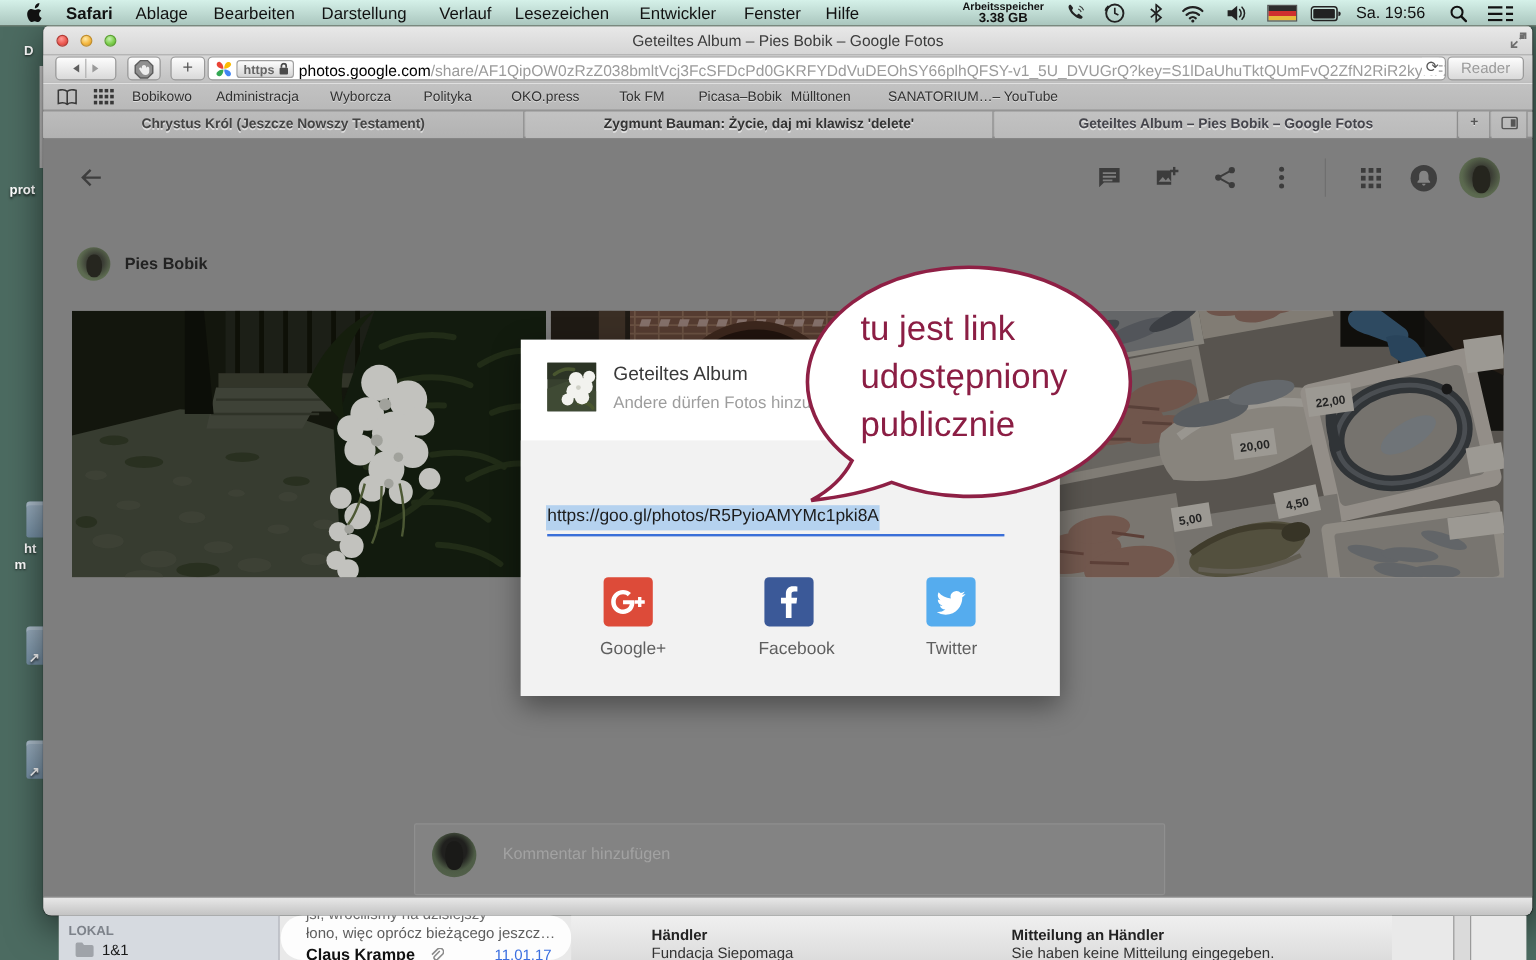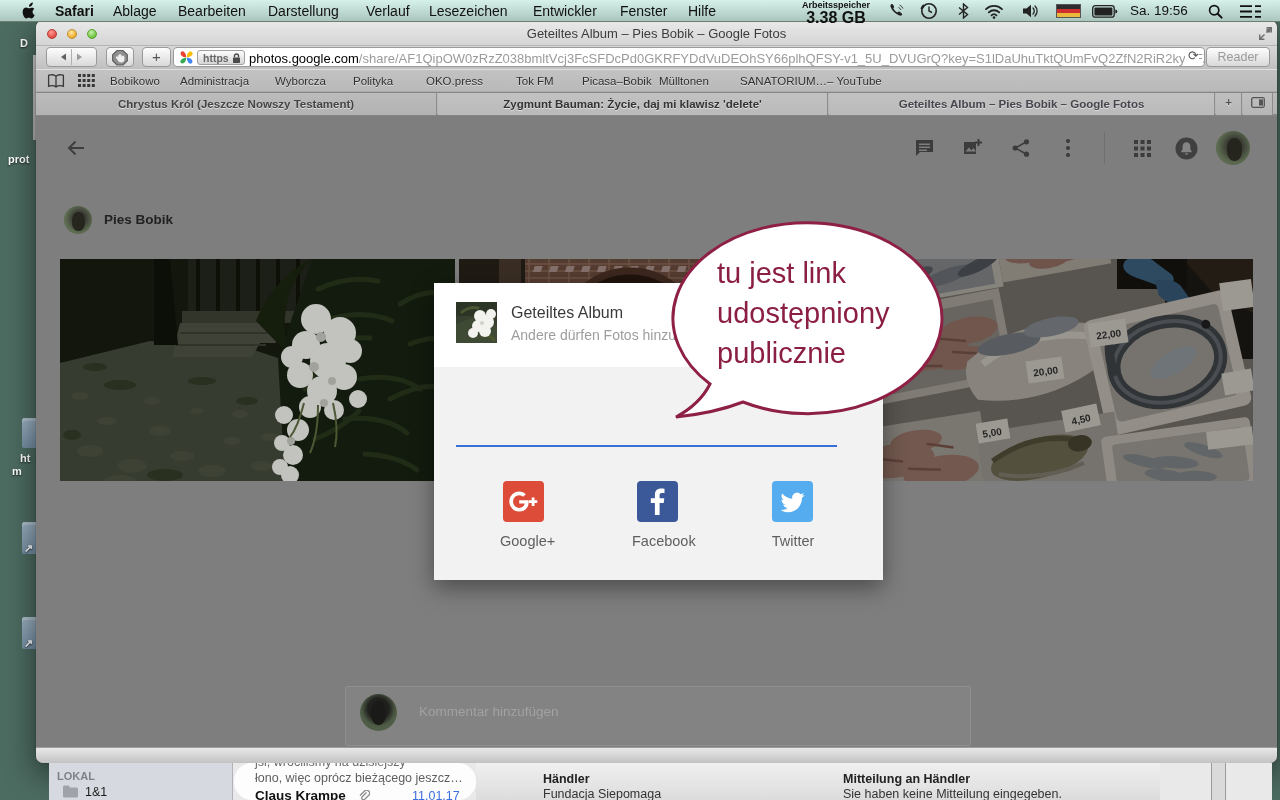--- a/index.html
+++ b/index.html
@@ -467,21 +467,21 @@
   </svg>
   <span class="mi" style="left:55px;font-weight:bold;">Safari</span>
   <span class="mi" style="left:113px;">Ablage</span>
   <span class="mi" style="left:178px;">Bearbeiten</span>
   <span class="mi" style="left:268px;">Darstellung</span>
   <span class="mi" style="left:366px;">Verlauf</span>
   <span class="mi" style="left:429px;">Lesezeichen</span>
   <span class="mi" style="left:533px;">Entwickler</span>
   <span class="mi" style="left:620px;">Fenster</span>
   <span class="mi" style="left:688px;">Hilfe</span>
-  <span class="mi" style="left:802px;top:1px;font-size:9px;font-weight:bold;line-height:1.05;text-align:center;">Arbeitsspeicher<br><span style="font-size:16px;">3.38 GB</span></span>
+  <span class="mi" style="left:802px;top:1px;font-size:9px;font-weight:bold;line-height:1.05;text-align:center;">Arbeitsspeicher<br><span style="font-size:11px;">3.38 GB</span></span>
   <svg class="mi" style="left:888px;top:3px;" width="17" height="16" viewBox="0 0 17 16">
     <path fill="#222" d="M3.2 1.2c-.6.5-1 1.4-.6 2.6.5 1.7 1.9 3.8 3.4 5.3 1.5 1.5 3.6 2.9 5.3 3.4 1.2.4 2.1 0 2.6-.6.4-.5.4-1-.1-1.4l-2.2-1.7c-.5-.4-1-.3-1.4 0l-.8.6c-.9-.4-1.7-1-2.4-1.7C6.3 7 5.7 6.2 5.3 5.3l.6-.8c.3-.4.4-.9 0-1.4L4.6 1.3c-.4-.5-.9-.5-1.4-.1z"></path>
     <path fill="none" stroke="#222" stroke-width="1" d="M10.5 4.5a4 4 0 0 1 2.5 2.5M11.5 2a6.5 6.5 0 0 1 3.5 3.5" opacity=".85"></path>
   </svg>
   <svg class="mi" style="left:920px;top:2px;" width="18" height="18" viewBox="0 0 18 18">
     <circle cx="9" cy="9" r="7.2" fill="none" stroke="#222" stroke-width="1.6"></circle>
     <path d="M9 4.5 V9 L12 10.5" fill="none" stroke="#222" stroke-width="1.4"></path>
     <path d="M1.5 7 A7.5 7.5 0 0 1 4 3.2" fill="none" stroke="#222" stroke-width="2.2"></path>
   </svg>
   <svg class="mi" style="left:958px;top:3px;" width="11" height="16" viewBox="0 0 11 16">
@@ -559,20 +559,21 @@
         <circle cx="31" cy="20" r="7"></circle>
         <circle cx="22" cy="24" r="6"></circle>
       <circle cx="29" cy="29" r="6"></circle>
         <circle cx="17" cy="31" r="5"></circle>
         <circle cx="35" cy="12" r="5"></circle>
     </g>
     <circle cx="26" cy="21" r="2" fill="#cfd0c6"></circle>
   </svg>
   <div style="position:absolute;left:77px;top:21px;font-size:16px;color:#3a3a3a;">Geteiltes Album</div>
   <div style="position:absolute;left:77px;top:44px;font-size:14px;color:#9d9d9d;">Andere dürfen Fotos hinzufüg</div>
+  <div style="position:absolute;left:21px;top:139px;font-size:14.5px;color:#1c1c1c;"><span style="background:#b5d2ef;padding:1px 1px 4px 1px;">https://goo.gl/photos/R5PyioAMYMc1pki8A</span></div>
   <div style="position:absolute;left:22px;top:162px;width:381px;height:2px;background:#3a6fd8;"></div>
   <div style="position:absolute;left:69px;top:198px;width:41px;height:41px;border-radius:4px;background:#dd4b39;">
     <svg width="41" height="41" viewBox="0 0 41 41">
       <path fill="#fff" d="M16.2 19.2v3.4h5.6c-.3 1.5-1.7 4.3-5.6 4.3-3.4 0-6.1-2.8-6.1-6.3s2.7-6.3 6.1-6.3c1.9 0 3.2.8 3.9 1.5l2.7-2.6c-1.7-1.6-4-2.6-6.6-2.6-5.5 0-9.9 4.4-9.9 10s4.4 10 9.9 10c5.7 0 9.5-4 9.5-9.7 0-.7-.1-1.2-.2-1.7z"></path>
       <path fill="#fff" d="M31.5 19.3v-2.8h-2.8v2.8h-2.8v2.8h2.8v2.8h2.8v-2.8h2.8v-2.8z"></path>
     </svg>
   </div>
   <div style="position:absolute;left:203px;top:198px;width:41px;height:41px;border-radius:4px;background:#3b5998;">
     <svg width="41" height="41" viewBox="0 0 41 41">
       <path fill="#fff" d="M22.6 34V21.9h4.1l.6-4.7h-4.7v-3c0-1.4.4-2.3 2.4-2.3h2.5V7.7c-.4-.1-1.9-.2-3.6-.2-3.6 0-6 2.2-6 6.2v3.5h-4.1v4.7h4.1V34z"></path>

